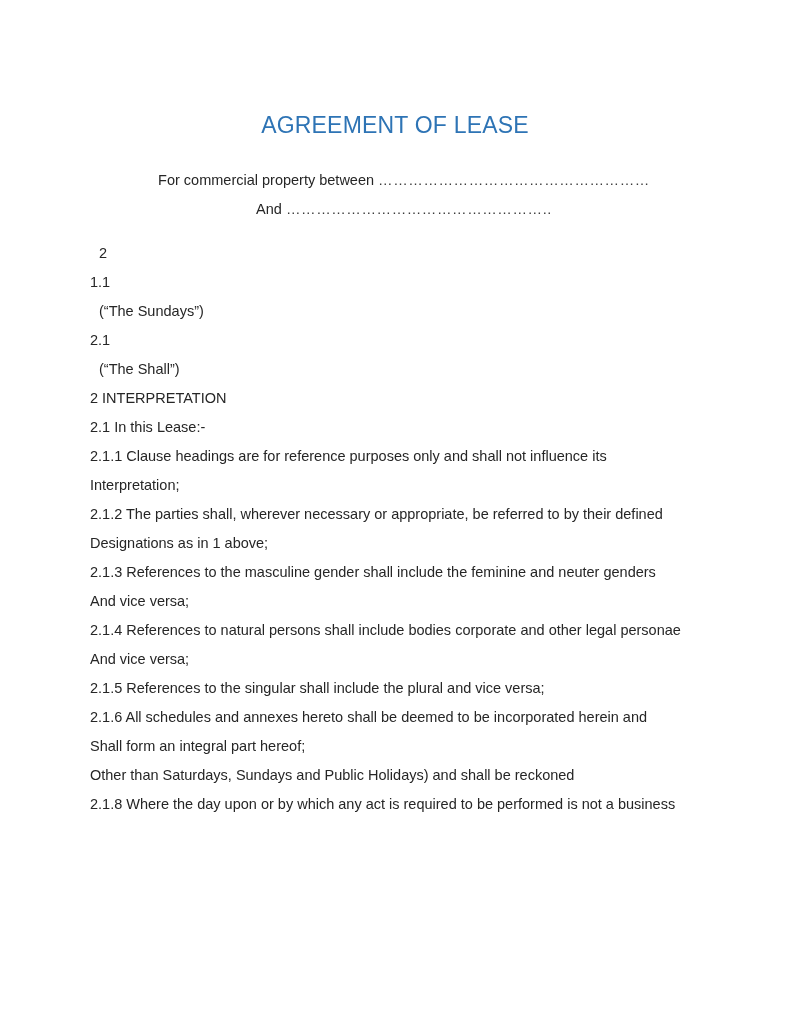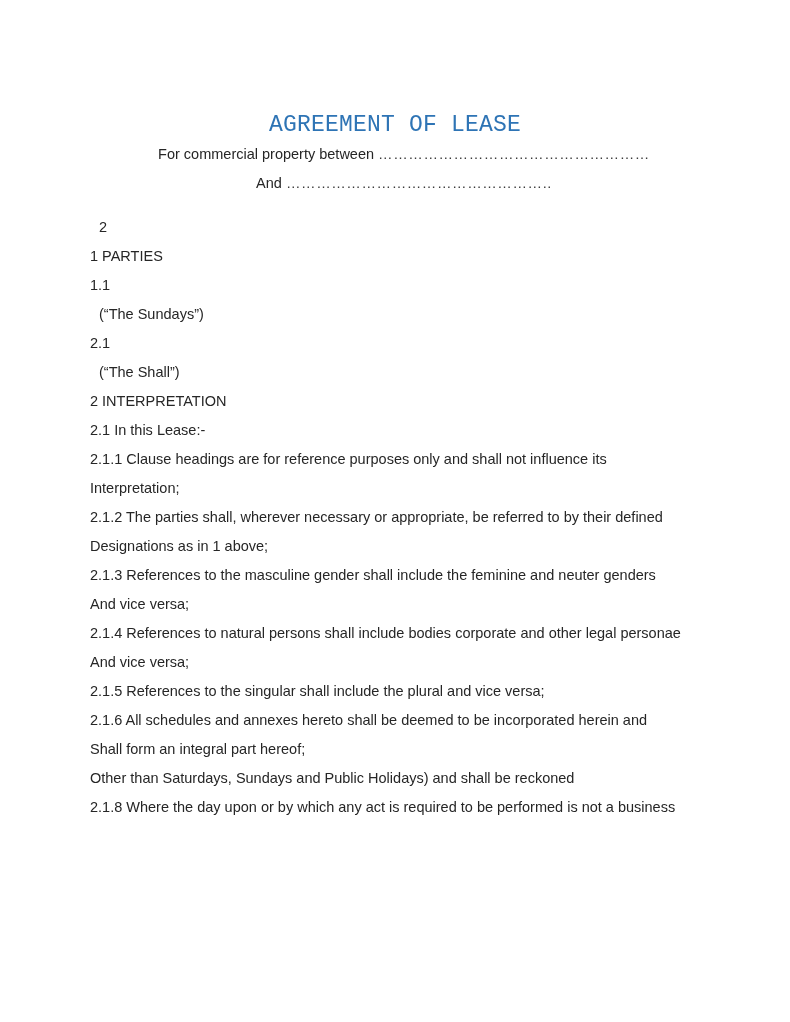--- a/index.html
+++ b/index.html
@@ -24,23 +24,23 @@
   }
   .doc-title {
     text-align: center;
     color: #2E74B5;
     font-size: 23px;
     font-weight: 400;
     letter-spacing: 0.2px;
     margin: 0;
     padding-top: 110px;
     line-height: 30px;
-    font-family: Liberation Mono, monospace;
   }
   .subtitle-block {
+    margin-top: 26px;
     text-align: center;
     padding-left: 18px;
   }
   .subtitle-line {
     font-size: 14.5px;
     line-height: 29px;
     color: #262626;
     white-space: nowrap;
   }
   .leader {
@@ -69,21 +69,20 @@
 
   <h1 class="doc-title">AGREEMENT OF LEASE</h1>
 
   <div class="subtitle-block">
     <div class="subtitle-line"><span>For commercial property between </span><span class="leader">………………………………………………</span></div>
     <div class="subtitle-line"><span>And </span><span class="leader">……………………………………………..</span></div>
   </div>
 
   <div class="body-block">
       <div class="line indented"> 2</div>
-      <div class="line">1 PARTIES</div>
       <div class="line">1.1</div>
       <div class="line indented"> (“The Sundays”)</div>
       <div class="line">2.1</div>
       <div class="line indented"> (“The Shall”)</div>
       <div class="line">2 INTERPRETATION</div>
       <div class="line">2.1 In this Lease:-</div>
       <div class="line">2.1.1 Clause headings are for reference purposes only and shall not influence its</div>
       <div class="line">Interpretation;</div>
       <div class="line">2.1.2 The parties shall, wherever necessary or appropriate, be referred to by their defined</div>
       <div class="line">Designations as in 1 above;</div>

